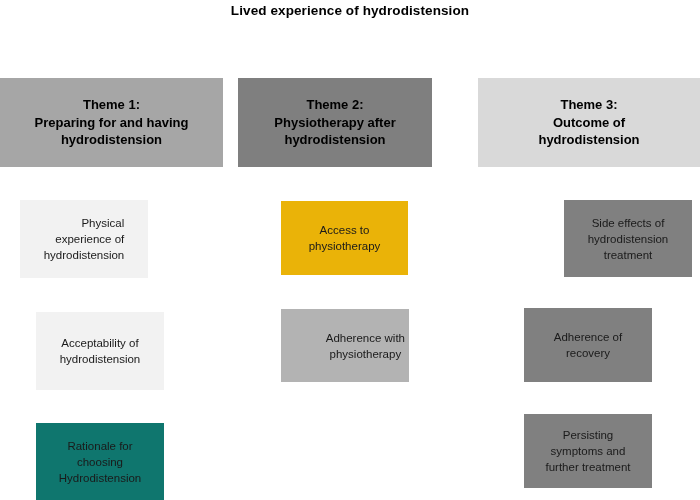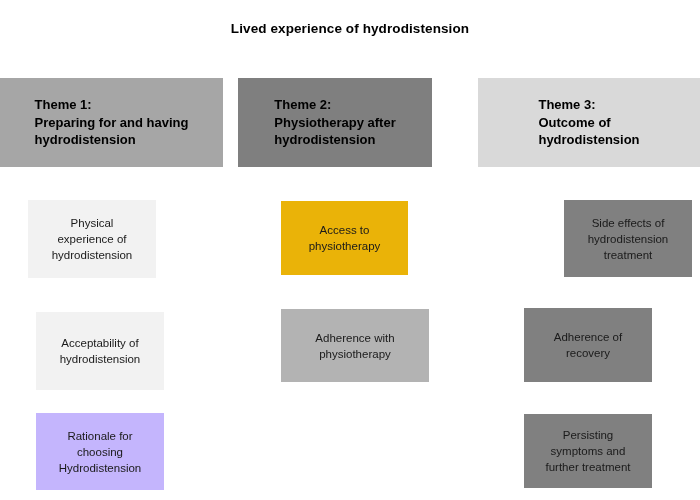--- a/index.html
+++ b/index.html
@@ -23,30 +23,30 @@
   .main-title {
     position: absolute;
     left: 0;
     top: 0;
     width: 700px;
     text-align: center;
     font-size: 13.5px;
     font-weight: bold;
     color: #000000;
     line-height: 17px;
-    padding-top: 20px;
+    padding-top: 2px;
     box-sizing: border-box;
     letter-spacing: 0.1px;
   }
   .theme-header {
     position: absolute;
     display: flex;
     align-items: center;
     justify-content: center;
-    text-align: left;
+    text-align: center;
     font-size: 13px;
     font-weight: bold;
     color: #000000;
     line-height: 17.5px;
     box-sizing: border-box;
     padding: 2px 6px;
   }
   .subtheme-box {
     position: absolute;
     display: flex;
@@ -84,40 +84,40 @@
 Physiotherapy after
 hydrodistension</span>
   </div>
 
   <div class="theme-header" style="left: 478px; top: 78px; width: 222px; height: 89px; background: rgb(217, 217, 217); color: rgb(0, 0, 0);">
     <span class="txt">Theme 3:
 Outcome of
 hydrodistension</span>
   </div>
 
-  <div class="subtheme-box" style="left: 28px; top: 200px; width: 128px; height: 78px; background: rgb(242, 242, 242); color: rgb(26, 26, 26);">
+  <div class="subtheme-box" style="left: 20px; top: 200px; width: 128px; height: 78px; background: rgb(242, 242, 242); color: rgb(26, 26, 26); text-align: right;">
     <span class="txt">Physical
 experience of
 hydrodistension</span>
   </div>
   <div class="subtheme-box" style="left: 36px; top: 312px; width: 128px; height: 78px; background: rgb(242, 242, 242); color: rgb(26, 26, 26);">
     <span class="txt">Acceptability of
 hydrodistension</span>
   </div>
-  <div class="subtheme-box" style="left: 36px; top: 413px; width: 128px; height: 77px; background: #c4b5fd; color: rgb(26, 26, 26);">
+  <div class="subtheme-box" style="left: 36px; top: 423px; width: 128px; height: 77px; background: #0f766e; color: rgb(26, 26, 26);">
     <span class="txt">Rationale for
 choosing
 Hydrodistension</span>
   </div>
 
   <div class="subtheme-box" style="left: 281px; top: 201px; width: 127px; height: 74px; background: #eab308; color: rgb(26, 26, 26); align-items: center;">
     <span class="txt">Access to
 physiotherapy</span>
   </div>
-  <div class="subtheme-box" style="left: 281px; top: 309px; width: 148px; height: 73px; background: rgb(179, 179, 179); color: rgb(26, 26, 26);">
+  <div class="subtheme-box" style="left: 281px; top: 309px; width: 128px; height: 73px; background: rgb(179, 179, 179); color: rgb(26, 26, 26); justify-content: flex-end;">
     <span class="txt">Adherence with
 physiotherapy</span>
   </div>
 
   <div class="subtheme-box" style="left: 524px; top: 200px; width: 128px; height: 77px; background: rgb(128, 128, 128); color: rgb(26, 26, 26); margin-left: 40px;">
     <span class="txt">Side effects of
 hydrodistension
 treatment</span>
   </div>
   <div class="subtheme-box" style="left: 524px; top: 308px; width: 128px; height: 74px; background: rgb(128, 128, 128); color: rgb(26, 26, 26);">

